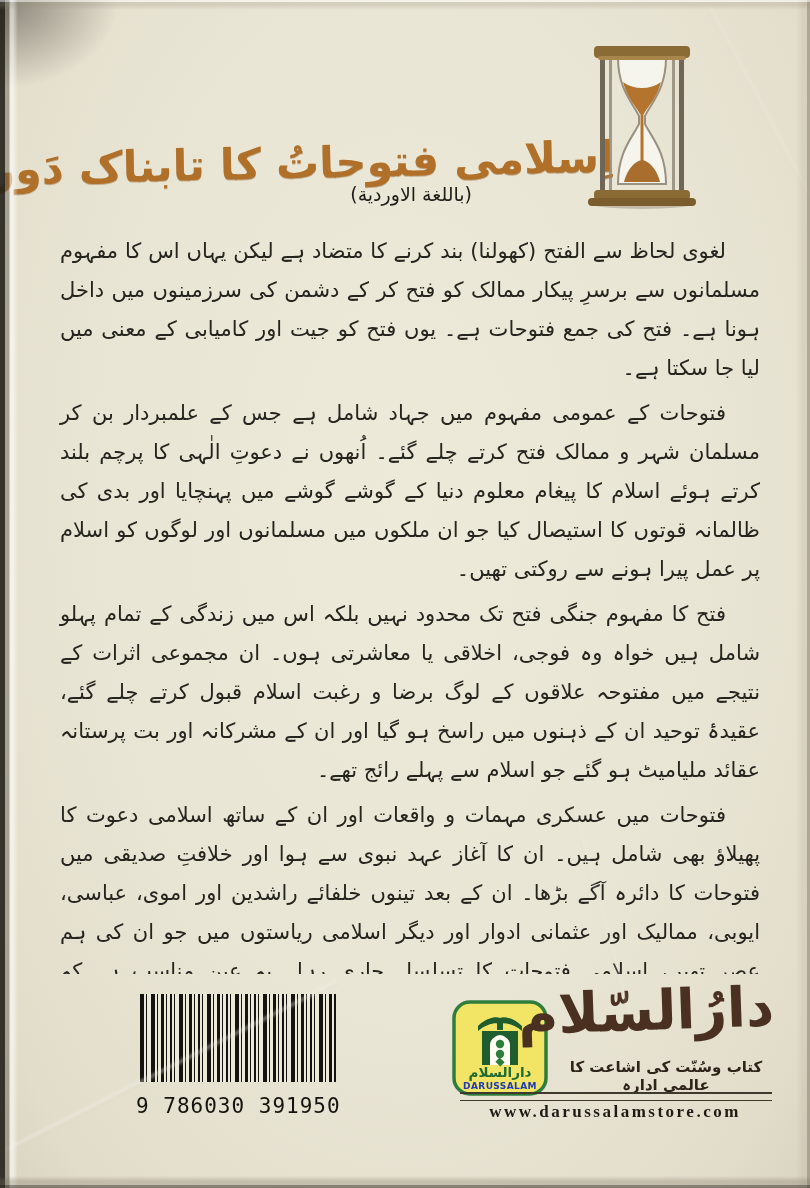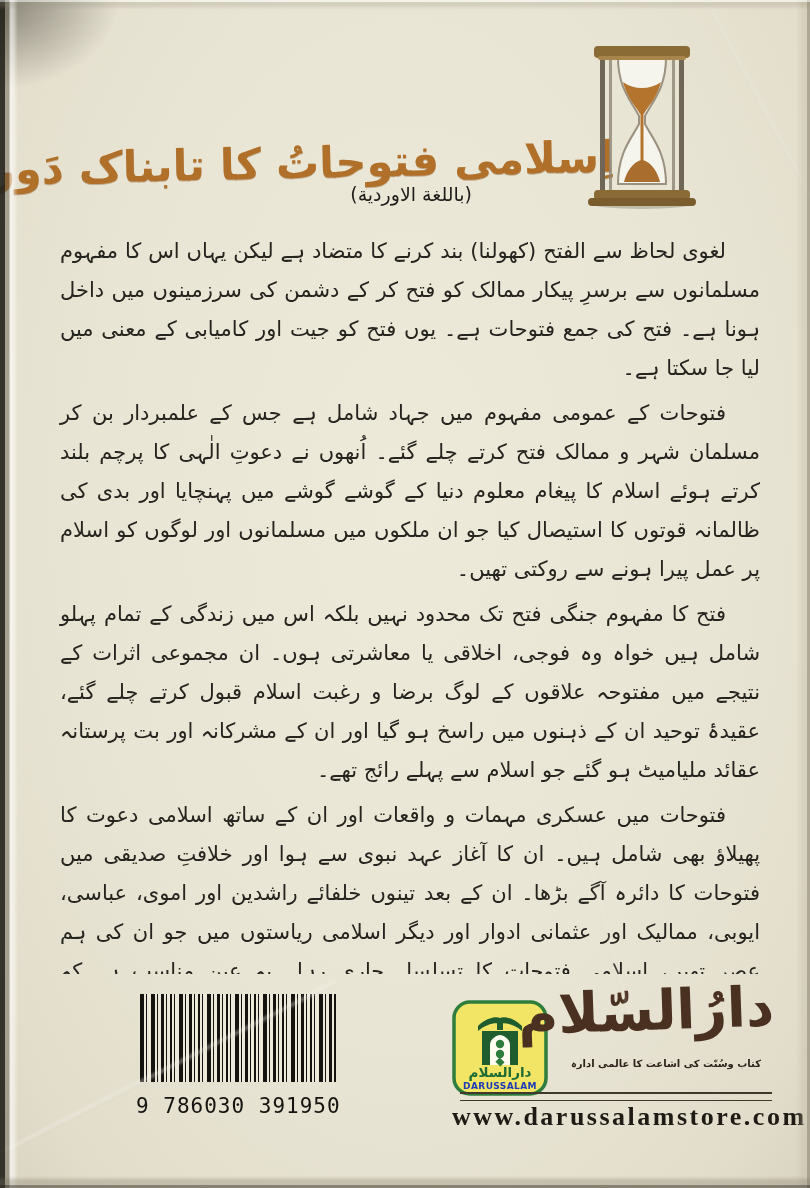--- a/index.html
+++ b/index.html
@@ -80,31 +80,31 @@
   .pub-name{
     position:absolute;right:4px;top:-6px;width:210px;
     direction:rtl;text-align:center;
     font-size:55px;font-weight:bold;color:#4a3020;
     transform:rotate(-2deg);
     white-space:nowrap;
   }
   .pub-tagline{
     position:absolute;right:6px;top:74px;width:212px;
     direction:rtl;text-align:center;
-    font-size:10px;color:#2e241a;font-weight:bold;
+    font-size:15px;color:#2e241a;font-weight:bold;
   }
   .pub-rule{
     position:absolute;left:8px;right:6px;top:108px;height:6px;
     border-top:2.5px solid #3e382d;border-bottom:1.5px solid #3e382d;
   }
   .website{
     position:absolute;left:0;right:0;top:118px;
     text-align:center;
     font-family:"Liberation Serif","DejaVu Serif",serif;
-    font-size:26px;font-weight:bold;color:#1f1b14;letter-spacing:2.5px;
+    font-size:17px;font-weight:bold;color:#1f1b14;letter-spacing:2.5px;
     white-space:nowrap;
   }
 </style>
 </head>
 <body>
 
 <div class="stage">
 
   <h1 class="title">اِسلامی فتوحاتُ کا تابناک دَور</h1>
 

